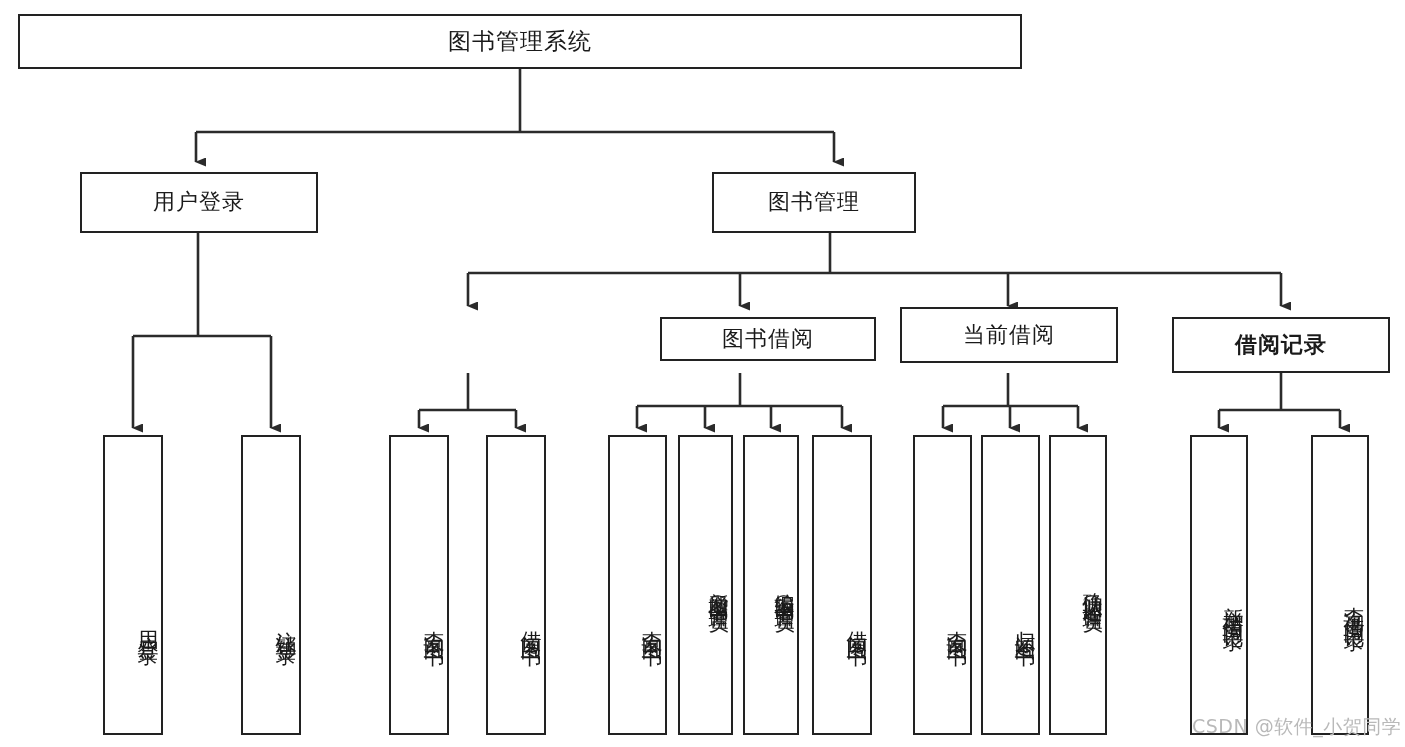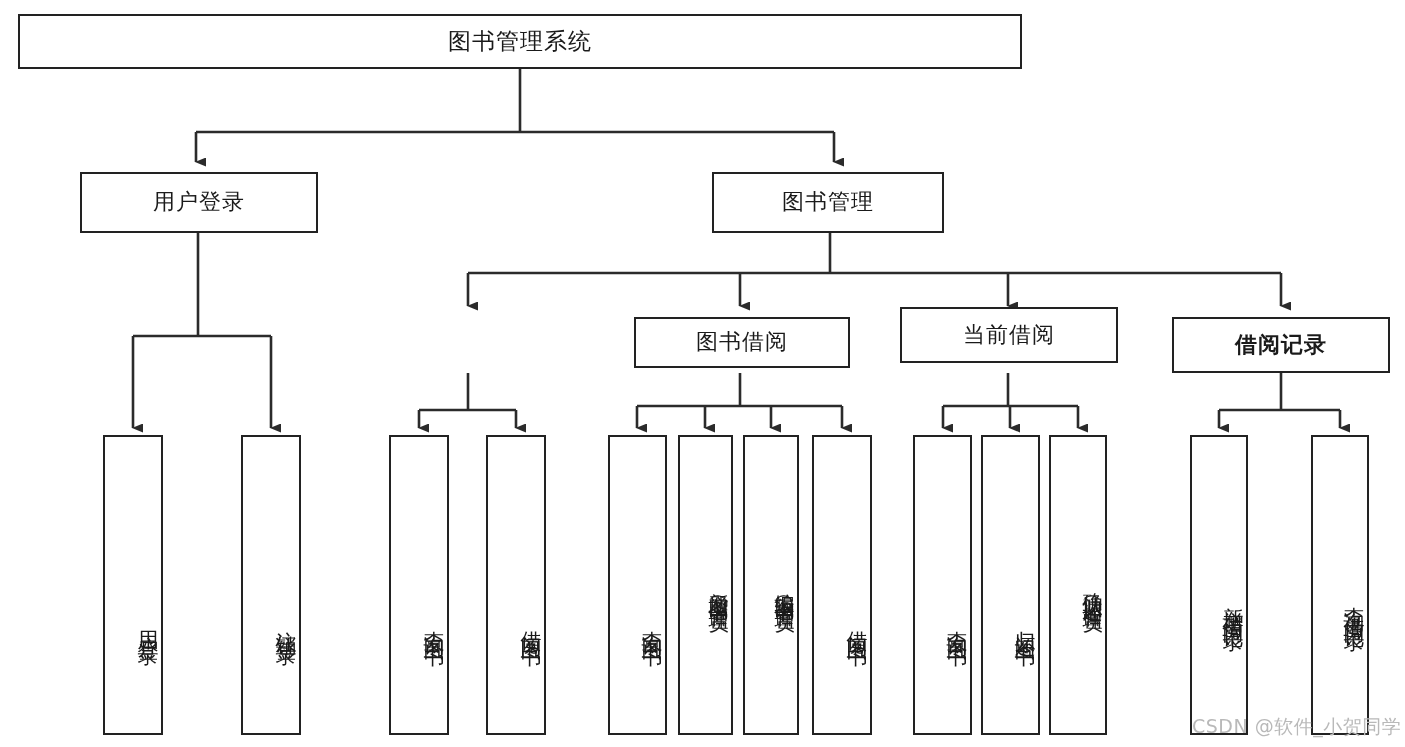--- a/index.html
+++ b/index.html
@@ -125,25 +125,25 @@
     </g>
   </svg>
 
   <div class="node horiz root" style="left:18px; top:14px; width:1004px; height:55px;">
     <span>图书管理系统</span>
   </div>
 
   <div class="node horiz" style="left:80px; top:172px; width:238px; height:61px;">
     <span>用户登录</span>
   </div>
-  <div class="node horiz" style="left:712px; top:172px; width:232px; height:61px;">
+  <div class="node horiz" style="left:712px; top:172px; width:204px; height:61px;">
     <span>图书管理</span>
   </div>
 
-  <div class="node horiz" style="left:634px; top:317px; width:216px; height:51px;">
+  <div class="node horiz" style="left:660px; top:317px; width:216px; height:44px;">
     <span>图书借阅</span>
   </div>
   <div class="node horiz" style="left:900px; top:307px; width:218px; height:56px;">
     <span>当前借阅</span>
   </div>
   <div class="node horiz" style="left:1172px; top:317px; width:218px; height:56px;font-weight:bold;">
     <span>借阅记录</span>
   </div>
 
   <div class="node vert" style="left:103px; top:435px; width:60px; height:300px; padding-top:78px;">

